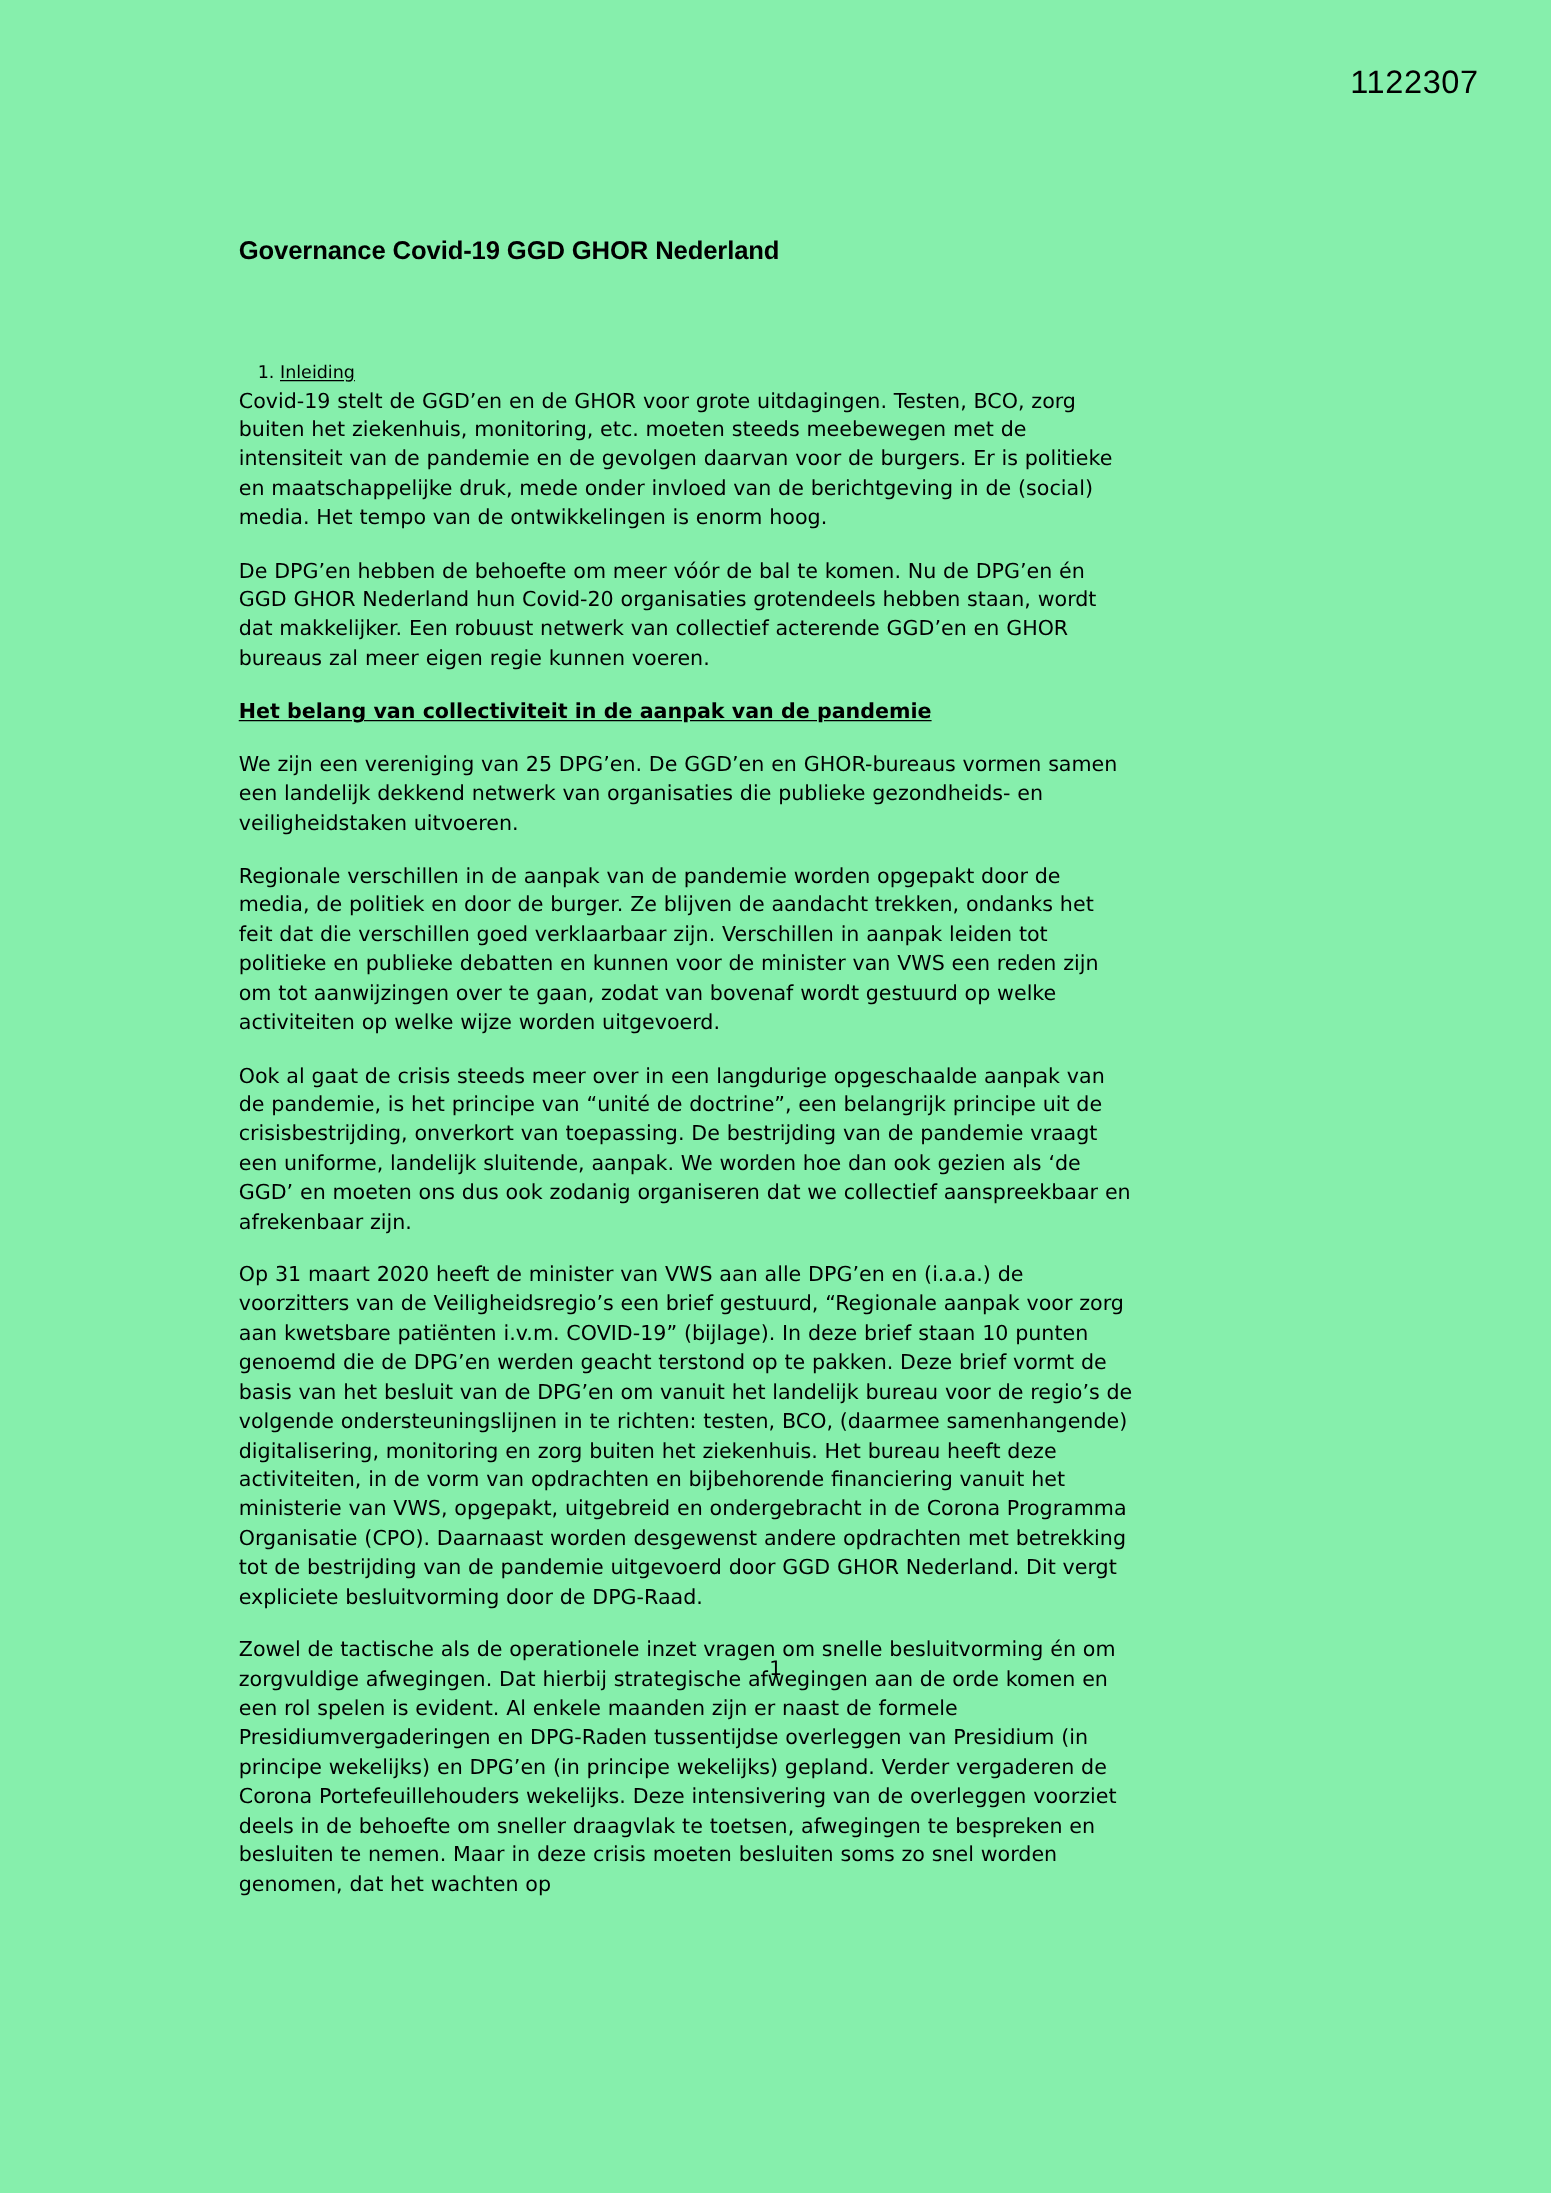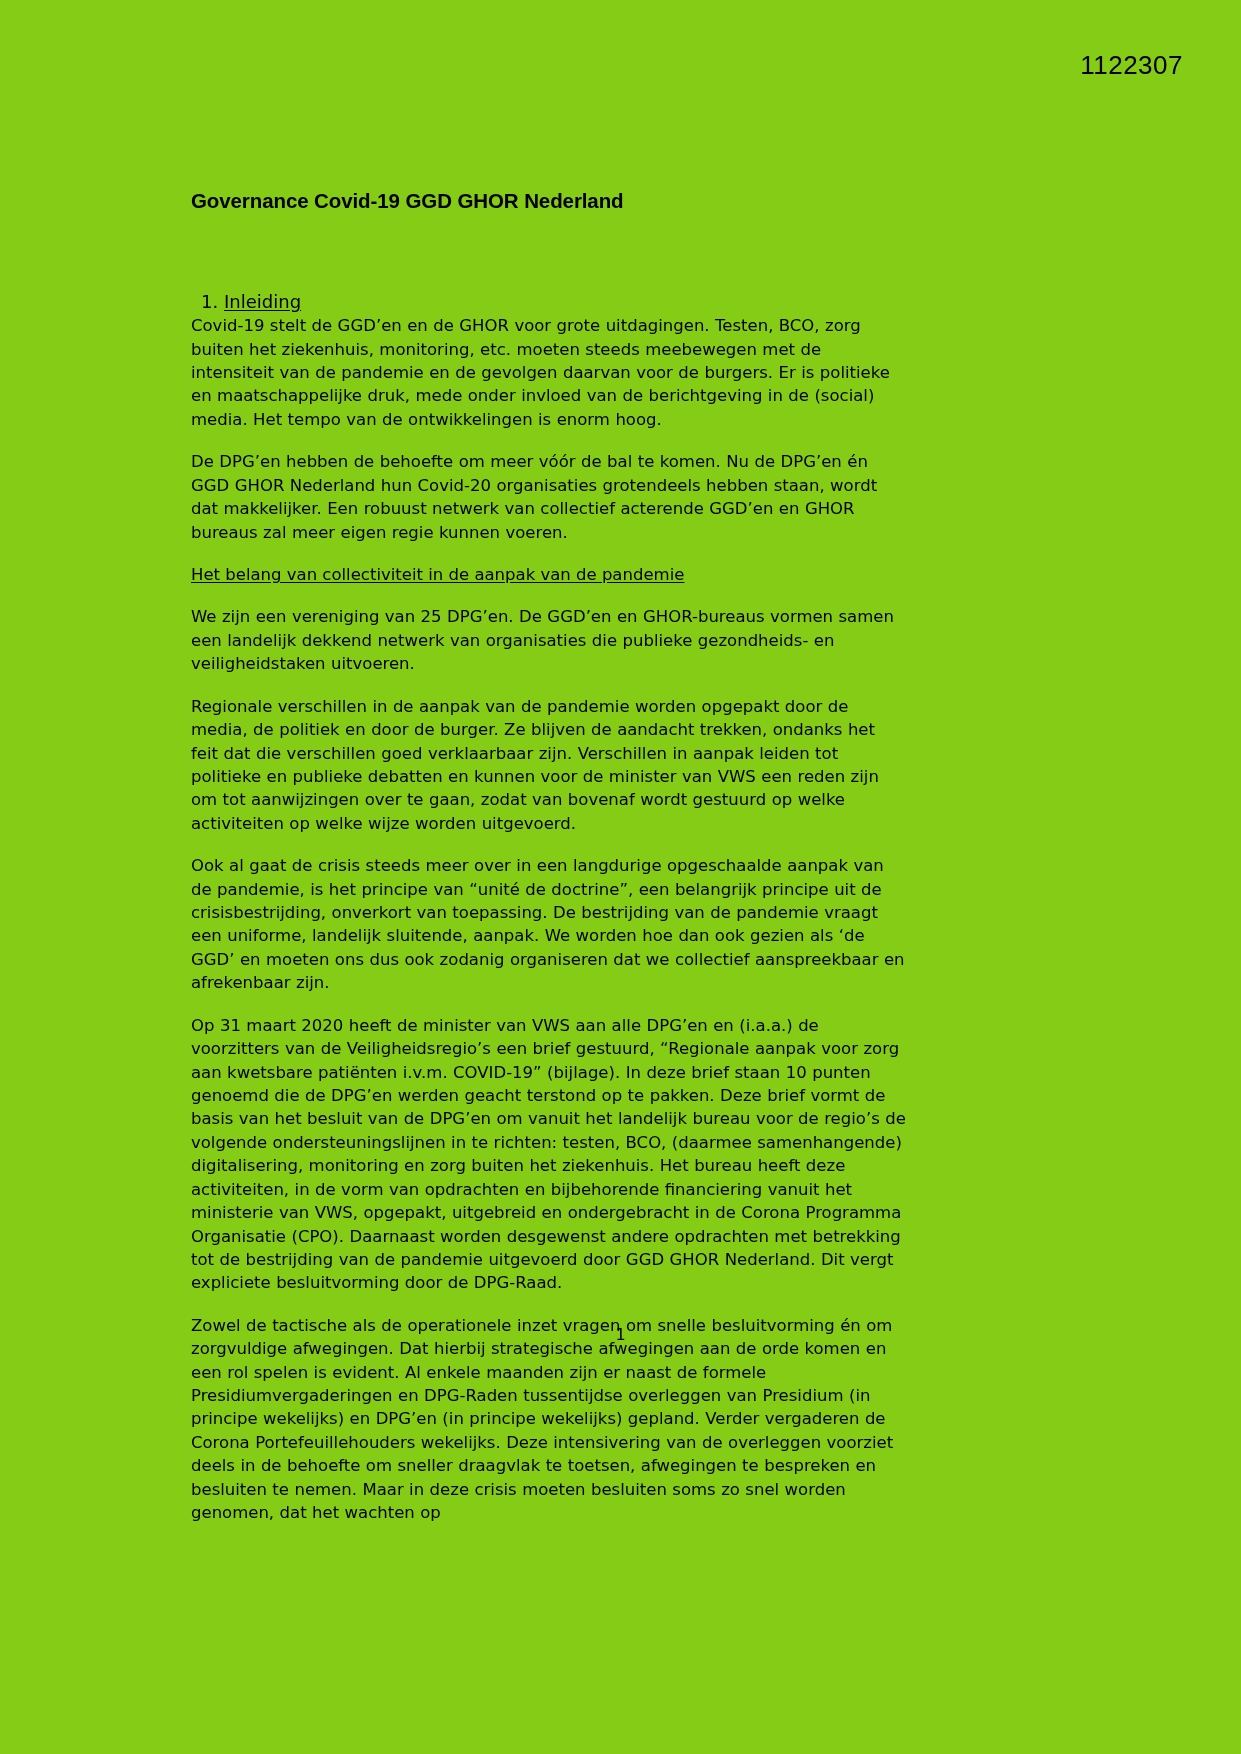--- a/index.html
+++ b/index.html
@@ -12,21 +12,21 @@
     height: 1754px;
     font-family: "DejaVu Sans", sans-serif;
     color: #000000;
     position: relative;
     overflow: hidden;
   }
   .page {
     position: relative;
     width: 1241px;
     height: 1754px;
-    background: #84cc16;
+    background: #86efac;
     box-sizing: border-box;
   }
   .doc-number {
     position: absolute;
     top: 50px;
     right: 58px;
     font-family: "Liberation Sans", sans-serif;
     font-size: 26px;
     letter-spacing: 0.5px;
     color: #000;
@@ -46,42 +46,42 @@
     color: #000;
     margin: 0 0 74px 0;
     line-height: 1.3;
   }
   ol.numbered {
     margin: 0 0 0 0;
     padding: 0 0 0 33px;
     list-style-position: outside;
   }
   ol.numbered li {
-    font-size: 18px;
+    font-size: 14px;
     line-height: 1.42;
   }
   ol.numbered li .li-text {
     text-decoration: underline;
     text-underline-offset: 2px;
   }
   p.para {
     font-size: 16.5px;
     line-height: 1.42;
     margin: 16px 0 19px 0;
     text-align: left;
     color: #000;
     word-spacing: 0.2px;
   }
   p.tight {
     margin-top: 0;
     margin-bottom: 19px;
   }
   h2.sub-heading {
     font-size: 16.5px;
-    font-weight: normal;
+    font-weight: bold;
     line-height: 1.42;
     margin: 0 0 19px 0;
     text-decoration: underline;
     text-underline-offset: 2px;
     color: #000;
   }
   .gap-before-heading {
     margin-top: 44px;
   }
   .page-number {

